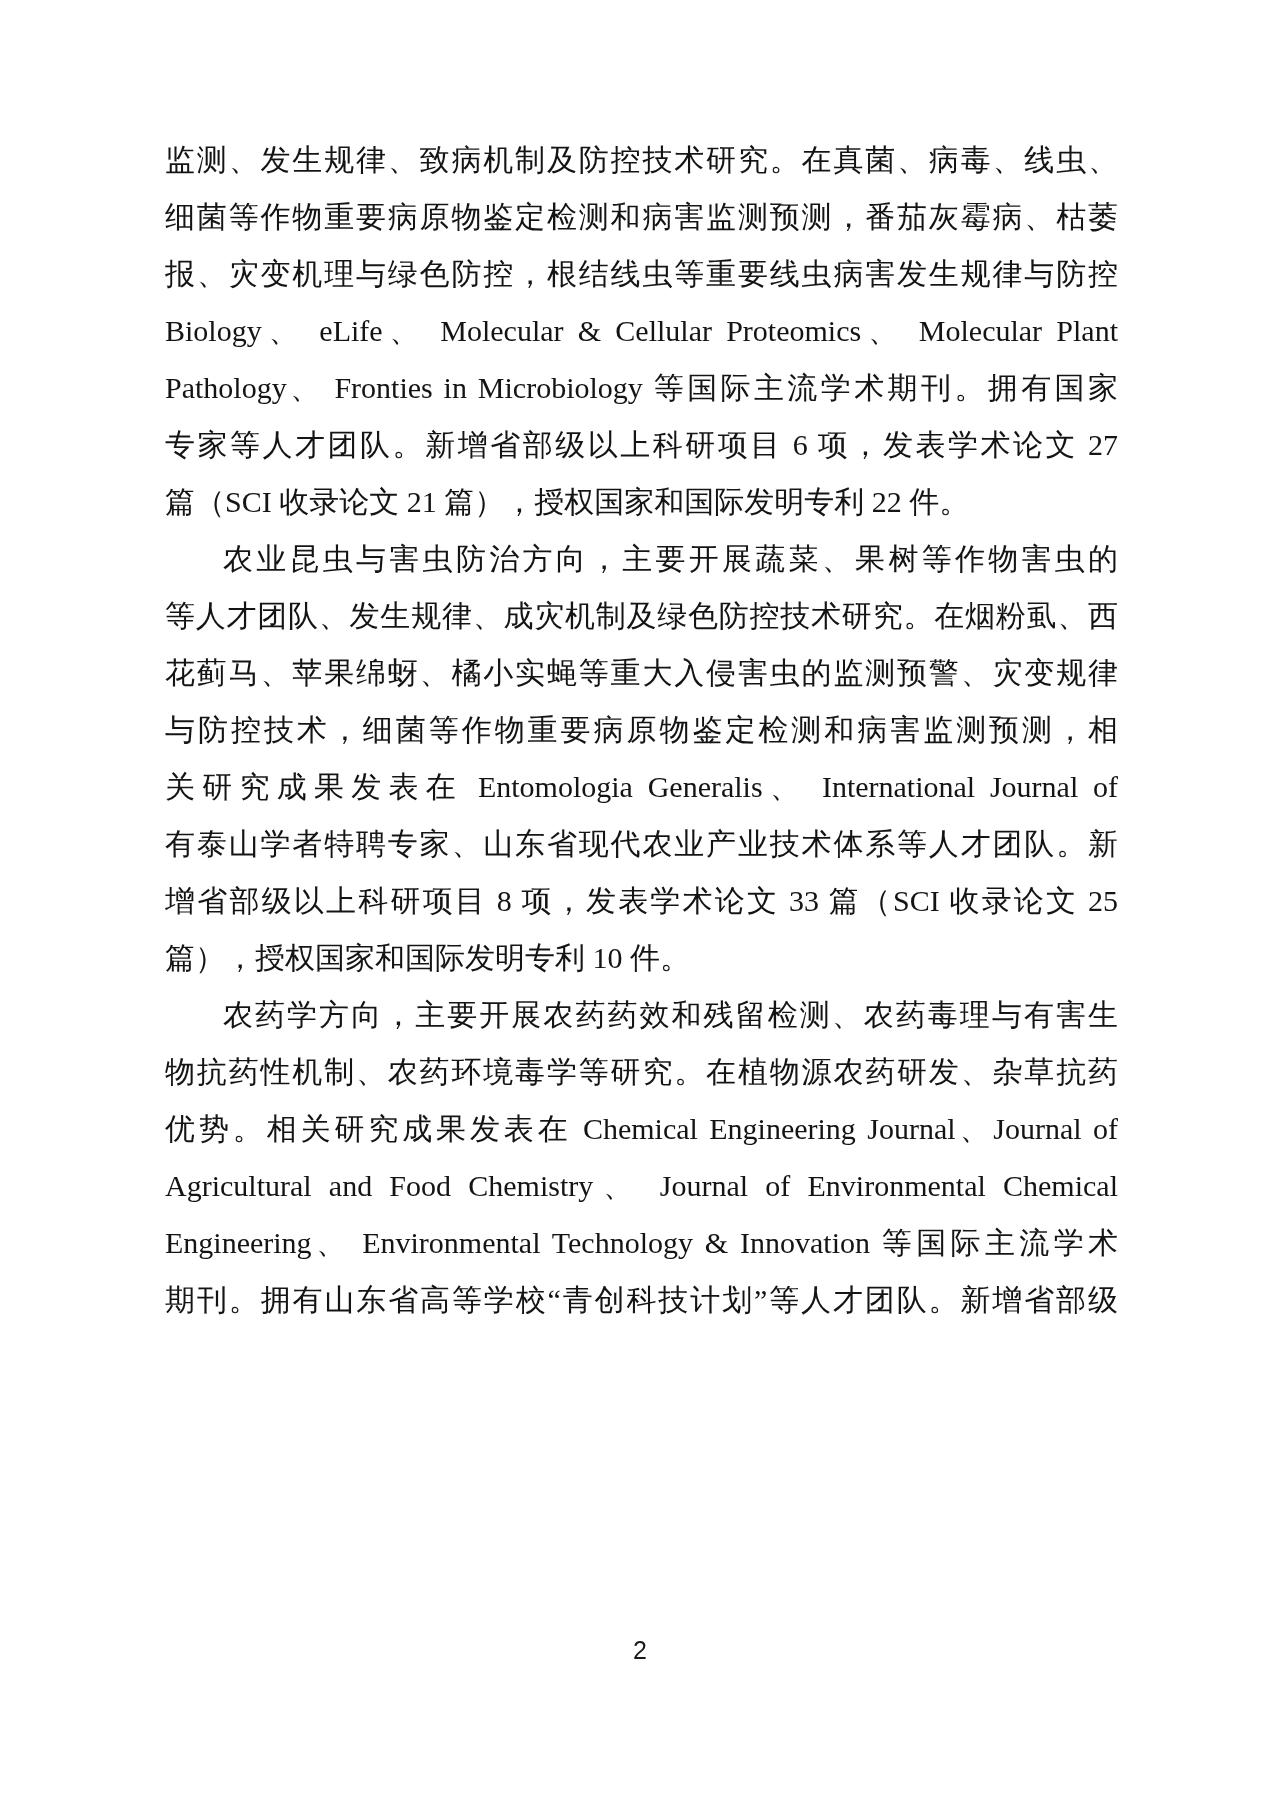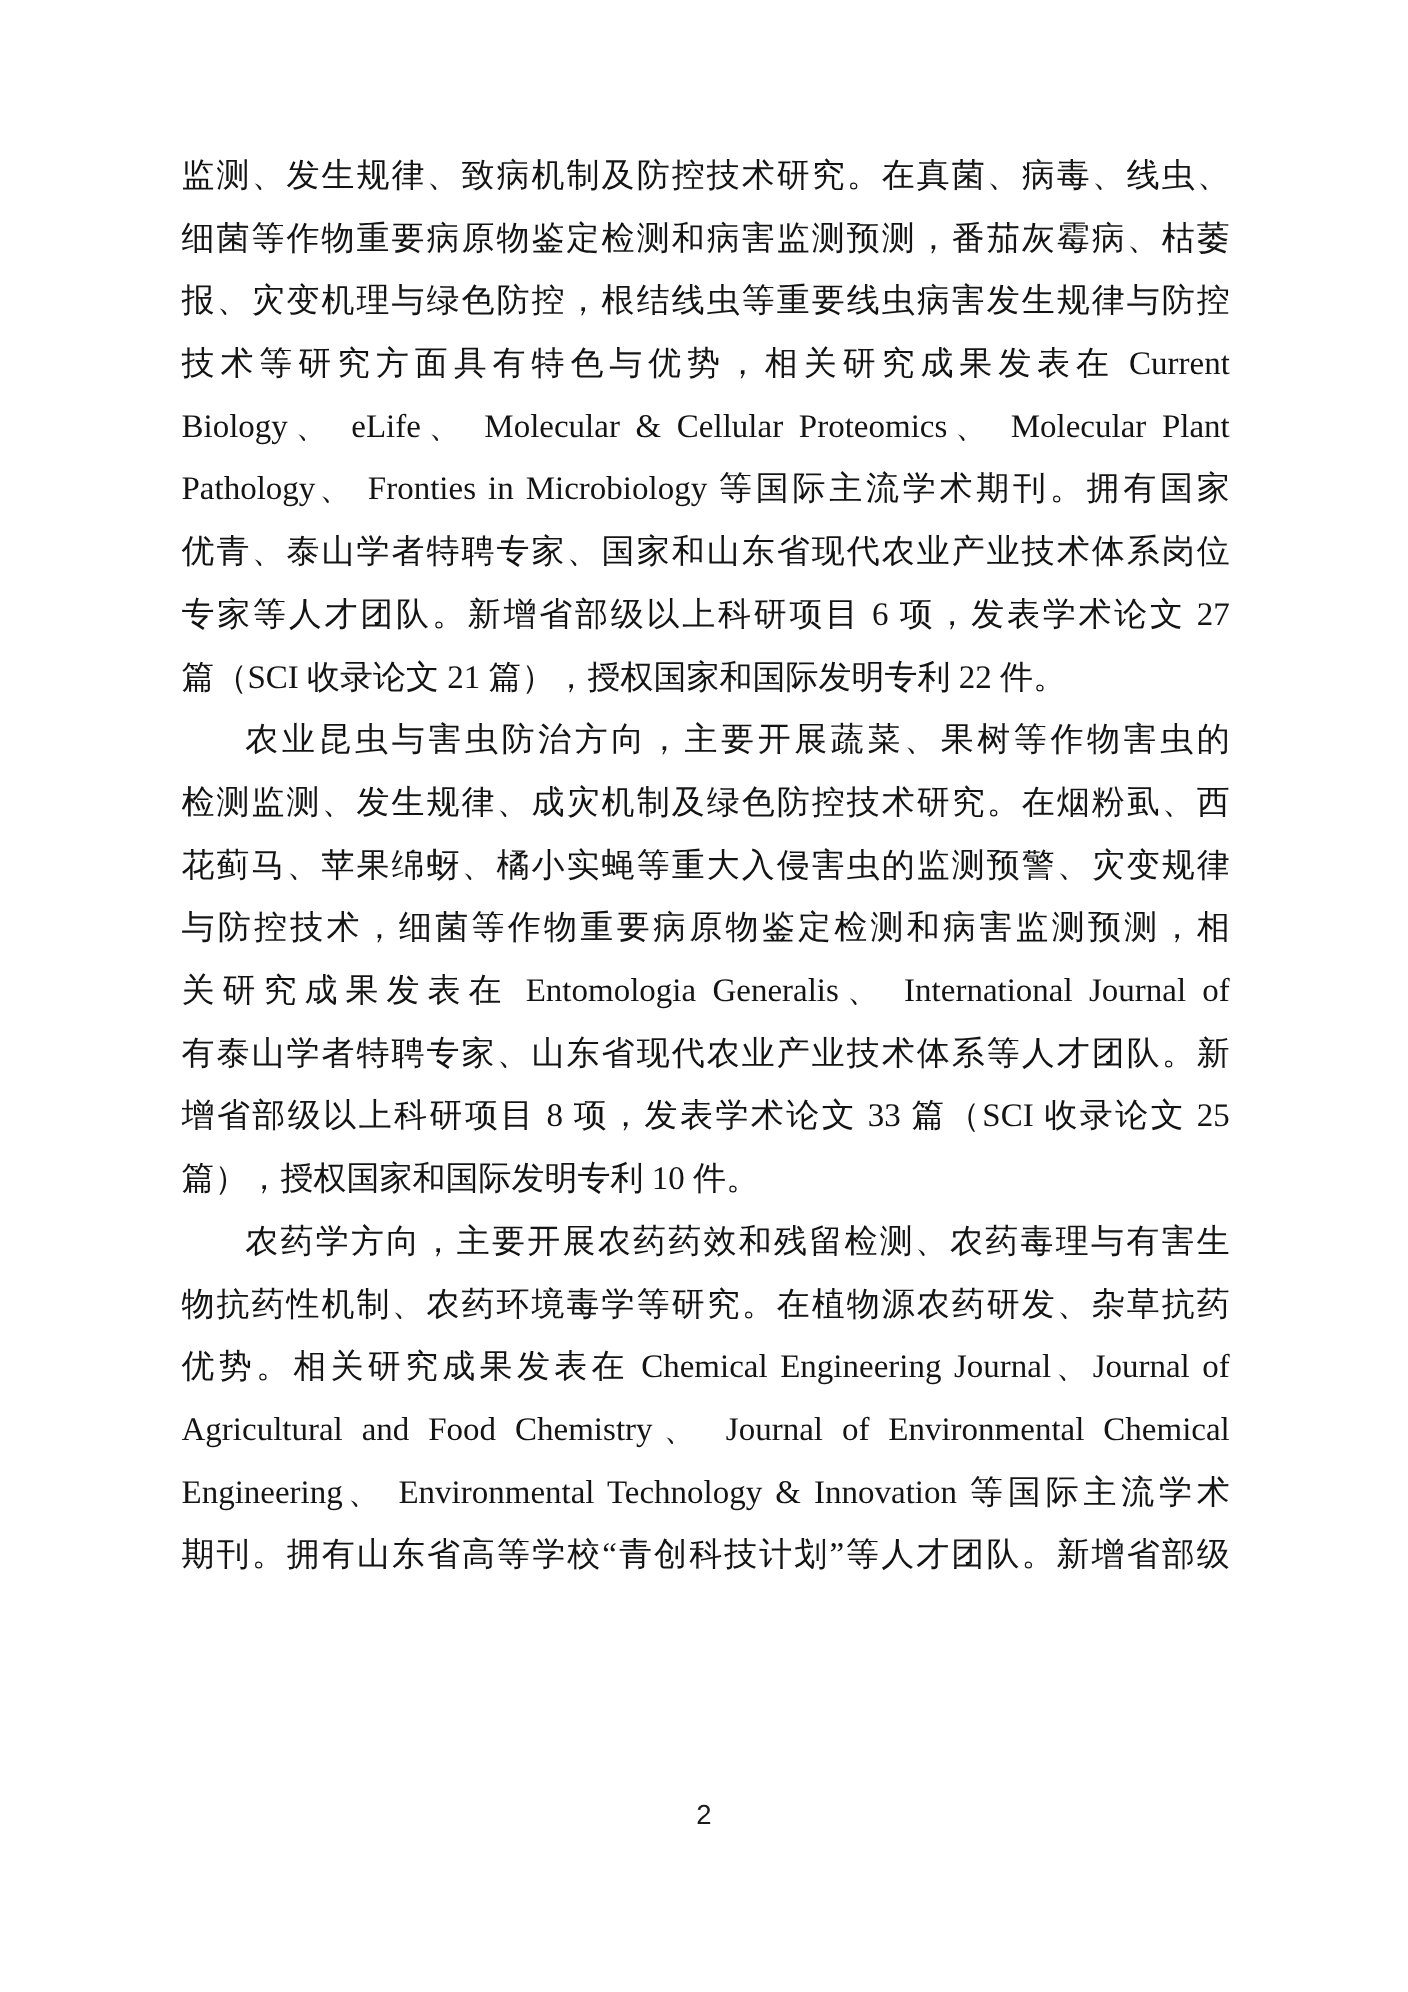--- a/index.html
+++ b/index.html
@@ -51,31 +51,29 @@
 </style>
 </head>
 <body>
 
 <div class="page">
 
   <div>
     <div class="tline">监测、发生规律、致病机制及防控技术研究。在真菌、病毒、线虫、</div>
     <div class="tline">细菌等作物重要病原物鉴定检测和病害监测预测，番茄灰霉病、枯萎</div>
     <div class="tline">报、灾变机理与绿色防控，根结线虫等重要线虫病害发生规律与防控</div>
-    <div class="tline">技术等研究方面具有特色与优势，相关研究成果发表在 Current</div>
     <div class="tline">Biology、 eLife、 Molecular &amp; Cellular Proteomics、 Molecular Plant</div>
     <div class="tline">Pathology、 Fronties in Microbiology 等国际主流学术期刊。拥有国家</div>
-    <div class="tline">优青、泰山学者特聘专家、国家和山东省现代农业产业技术体系岗位</div>
     <div class="tline">专家等人才团队。新增省部级以上科研项目 6 项，发表学术论文 27</div>
     <div class="tline para-end">篇（SCI 收录论文 21 篇），授权国家和国际发明专利 22 件。</div>
   </div>
 
   <div>
     <div class="tline indent">农业昆虫与害虫防治方向，主要开展蔬菜、果树等作物害虫的</div>
-    <div class="tline">检测监测、发生规律、成灾机制及绿色防控技术研究。在烟粉虱、西</div>
+    <div class="tline">等人才团队、发生规律、成灾机制及绿色防控技术研究。在烟粉虱、西</div>
     <div class="tline">花蓟马、苹果绵蚜、橘小实蝇等重大入侵害虫的监测预警、灾变规律</div>
     <div class="tline">与防控技术，细菌等作物重要病原物鉴定检测和病害监测预测，相</div>
     <div class="tline">关研究成果发表在 Entomologia Generalis、 International Journal of</div>
     <div class="tline">有泰山学者特聘专家、山东省现代农业产业技术体系等人才团队。新</div>
     <div class="tline">增省部级以上科研项目 8 项，发表学术论文 33 篇（SCI 收录论文 25</div>
     <div class="tline para-end">篇），授权国家和国际发明专利 10 件。</div>
   </div>
 
   <div>
     <div class="tline indent">农药学方向，主要开展农药药效和残留检测、农药毒理与有害生</div>

